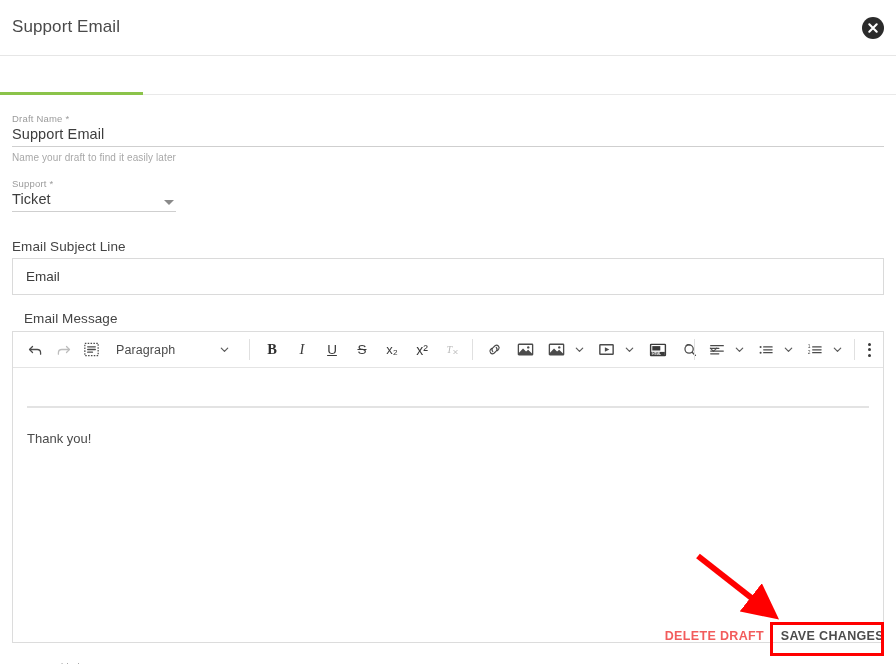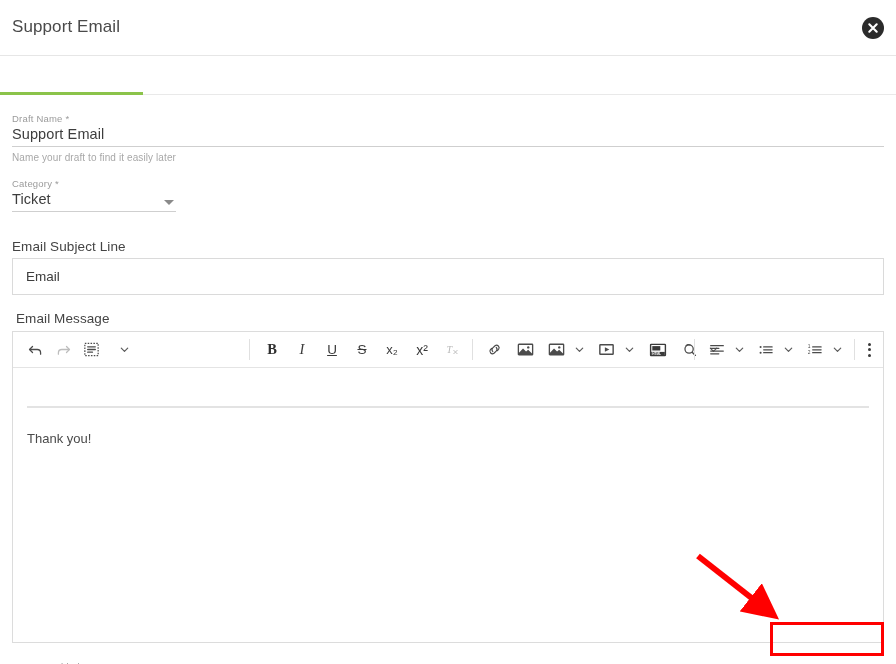--- a/index.html
+++ b/index.html
@@ -83,21 +83,21 @@
   .subject-box {
     position: absolute; left: 12px; top: 163px; width: 872px; height: 37px;
     border: 1px solid #dadada; background: #fff;
   }
   .subject-value {
     position: absolute; left: 13px; top: 10px;
     font-size: 13.5px; color: #3d3d3d;
   }
 
   
-  .message-label { left: 16px; top: 216px; }
+  .message-label { left: 24px; top: 216px; }
 
   
   .editor {
     position: absolute; left: 12px; top: 236px; width: 872px; height: 312px;
     border: 1px solid #dcdcdc; background: #fff;
   }
   .toolbar {
     position: relative; height: 36px; width: 100%;
     border-bottom: 1px solid #e4e4e4; background: #fff;
   }
@@ -177,21 +177,21 @@
     <div class="tab-underline"></div>
   </div>
 
   <div class="form">
 
     <div class="fl-label f-draftname-label">Draft Name *</div>
     <div class="fl-value f-draftname-value">Support Email</div>
     <div class="fl-underline f-draftname-line"></div>
     <div class="fl-hint f-draftname-hint">Name your draft to find it easily later</div>
 
-    <div class="fl-label f-category-label">Category *</div>
+    <div class="fl-label f-category-label">Support *</div>
     <div class="fl-value f-category-value">Ticket</div>
     <div class="caret f-category-caret"></div>
     <div class="fl-underline f-category-line"></div>
 
     <div class="sec-label subject-label">Email Subject Line</div>
     <div class="subject-box">
       <div class="subject-value">Email</div>
     </div>
 
     <div class="sec-label message-label">Email Message</div>
@@ -215,20 +215,23 @@
           </div>
           <div class="tb-btn" style="width:28px;">
             <svg width="19" height="19" viewBox="0 0 20 20">
               <rect x="3" y="3.5" width="14" height="13" fill="none" stroke="#4b4b4b" stroke-width="1.3" stroke-dasharray="1.6 1.4"></rect>
               <path d="M6 7.2h8 M6 10h8 M6 12.8h5" stroke="#4b4b4b" stroke-width="1.4" stroke-linecap="round"></path>
             </svg>
           </div>
         </div>
 
         <div class="tb" style="left:103px;">
+          <div class="tb-select" style="width:100px;">
+            <span>Paragraph</span>
+          </div>
           <div class="tb-caret">
             <svg width="11" height="11" viewBox="0 0 12 12">
                 <path d="M2.5 4.5 L6 8 L9.5 4.5" fill="none" stroke="#5a5a5a" stroke-width="1.3" stroke-linecap="round" stroke-linejoin="round"></path>
               </svg>
           </div>
         </div>
 
         <div class="tb-sep" style="left:236px;"></div>
 
         <div class="tb" style="left:244px;">
@@ -361,20 +364,24 @@
       <div class="ed-body">
         <hr class="ed-hr">
         <p class="ed-p3">Thank you!</p>
       </div>
     </div>
 
     <div class="fl-label f-footer-label">Footer Enabled *</div>
 
   </div>
 
+  <div class="actions">
+    <div class="btn-delete">DELETE DRAFT</div>
+    <div class="btn-save">SAVE CHANGES</div>
+  </div>
 
   <div class="anno">
     <svg width="896" height="664">
       <defs>
         <marker id="ah" markerWidth="6" markerHeight="6" refX="2.6" refY="3" orient="auto">
           <path d="M0,0 L6,3 L0,6 z" fill="#ff0000"></path>
         </marker>
       </defs>
       <line x1="698" y1="556" x2="763" y2="607" stroke="#ff0000" stroke-width="6" marker-end="url(#ah)"></line>
     </svg>

